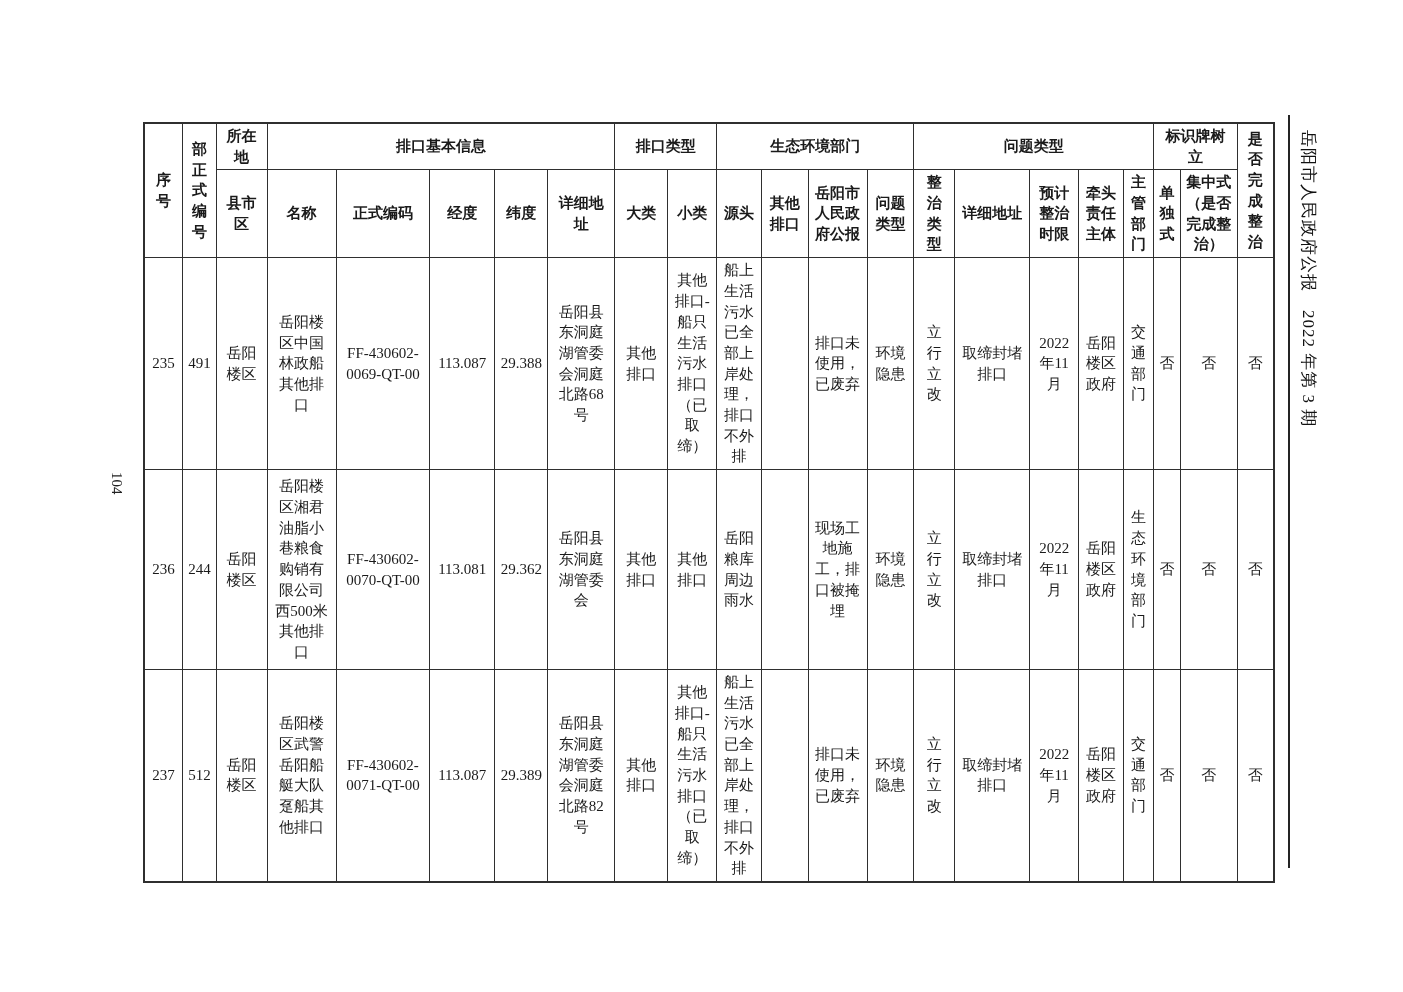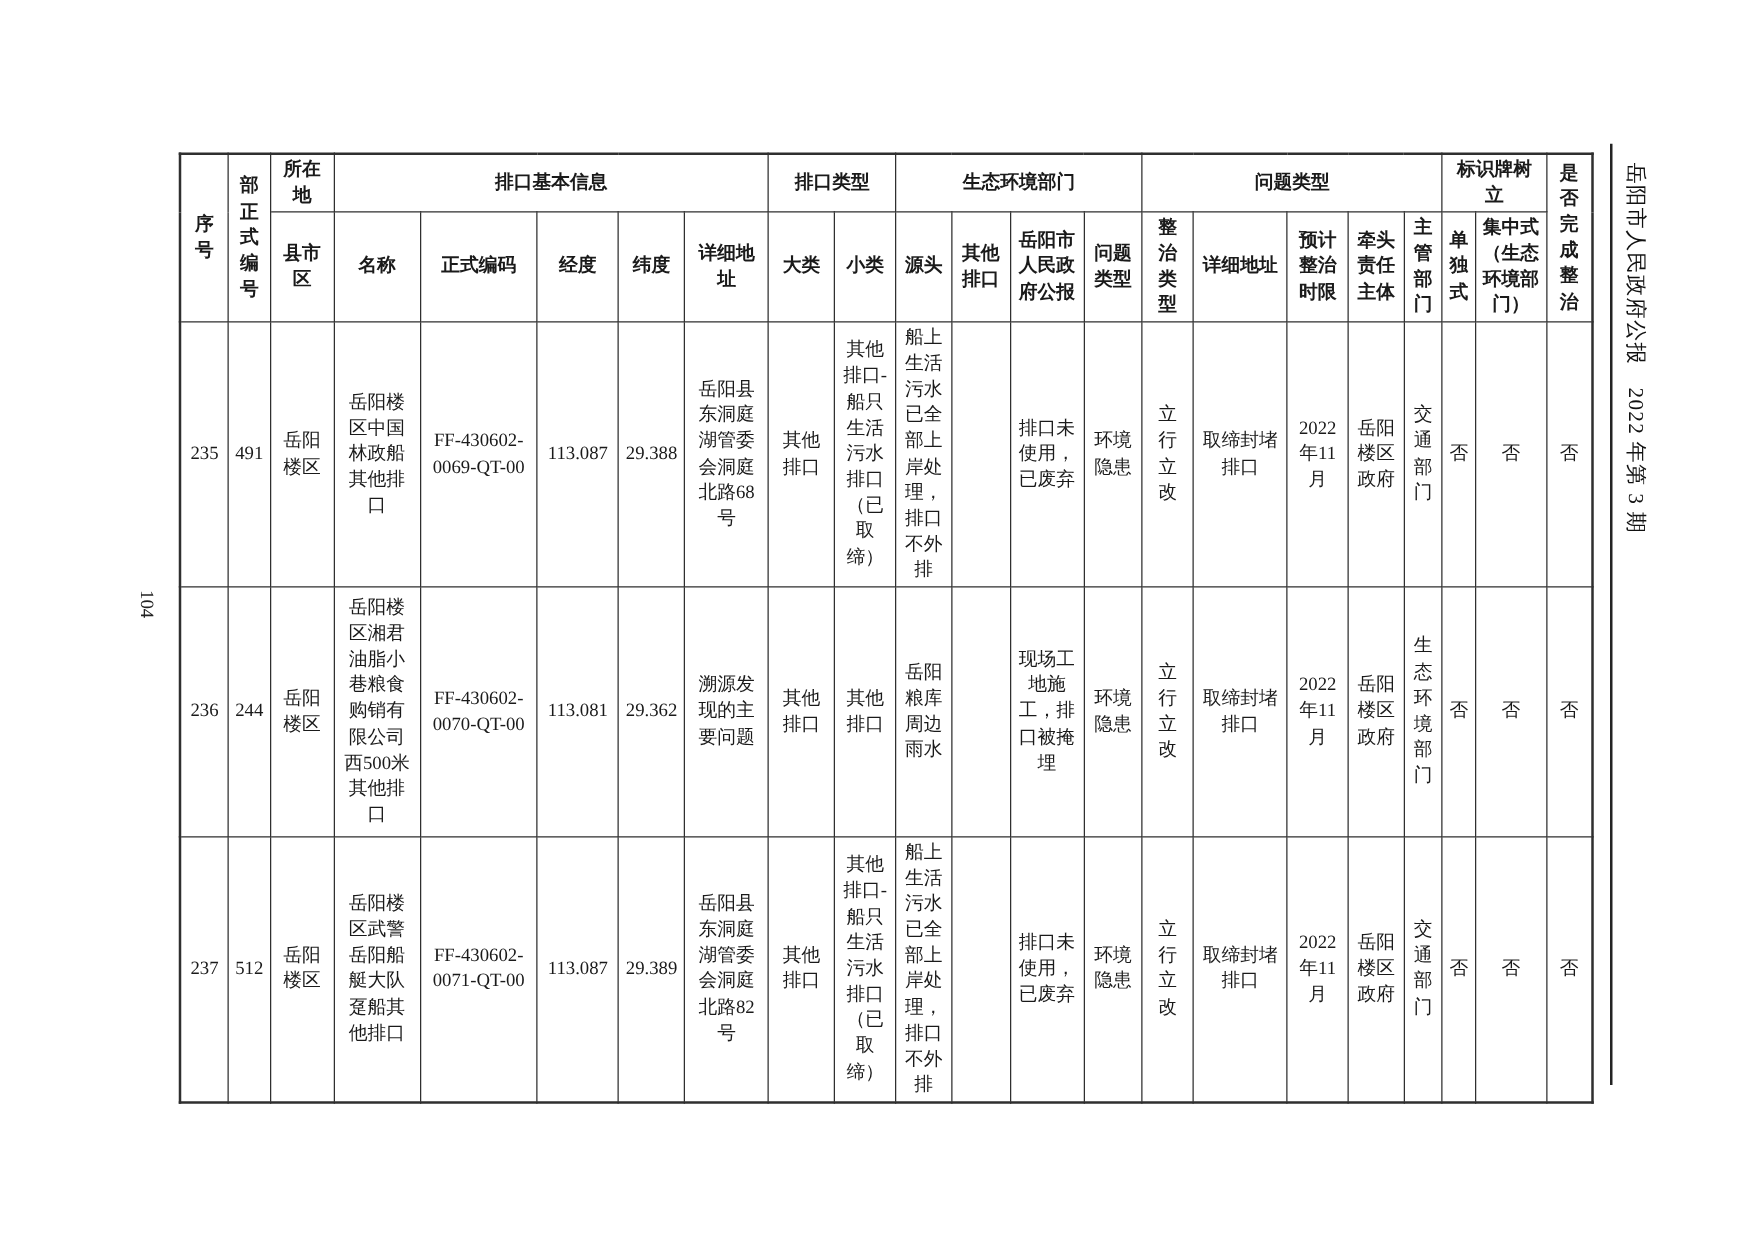--- a/index.html
+++ b/index.html
@@ -111,21 +111,21 @@
         <th>源头</th>
         <th>其他排口</th>
         <th>岳阳市人民政府公报</th>
         <th>问题类型</th>
         <th>整治类型</th>
         <th>详细地址</th>
         <th>预计整治时限</th>
         <th>牵头责任主体</th>
         <th>主管部门</th>
         <th>单独式</th>
-        <th>集中式（生态环境部门）</th>
+        <th>集中式（是否完成整治）</th>
       </tr>
     </thead>
     <tbody>
       <tr class="r1">
         <td>235</td>
         <td>491</td>
         <td>岳阳楼区</td>
         <td>岳阳楼区中国林政船其他排口</td>
         <td>FF-430602-0069-QT-00</td>
         <td>113.087</td>
@@ -147,21 +147,21 @@
         <td>否</td>
       </tr>
       <tr class="r2">
         <td>236</td>
         <td>244</td>
         <td>岳阳楼区</td>
         <td>岳阳楼区湘君油脂小巷粮食购销有限公司西500米其他排口</td>
         <td>FF-430602-0070-QT-00</td>
         <td>113.081</td>
         <td>29.362</td>
-        <td>溯源发现的主要问题</td>
+        <td>岳阳县东洞庭湖管委会</td>
         <td>其他排口</td>
         <td>其他排口</td>
         <td>岳阳粮库周边雨水</td>
         <td></td>
         <td>现场工地施工，排口被掩埋</td>
         <td>环境隐患</td>
         <td>立行立改</td>
         <td>取缔封堵排口</td>
         <td>2022年11月</td>
         <td>岳阳楼区政府</td>

